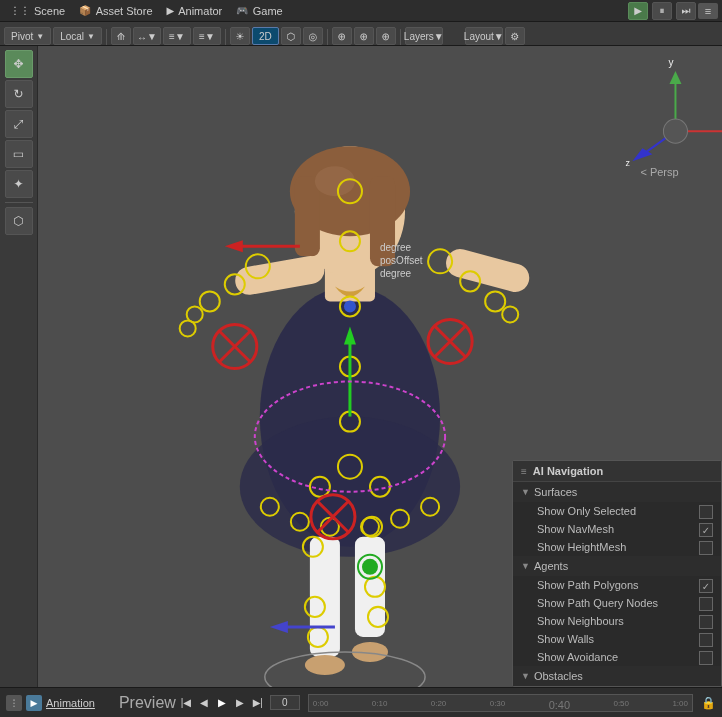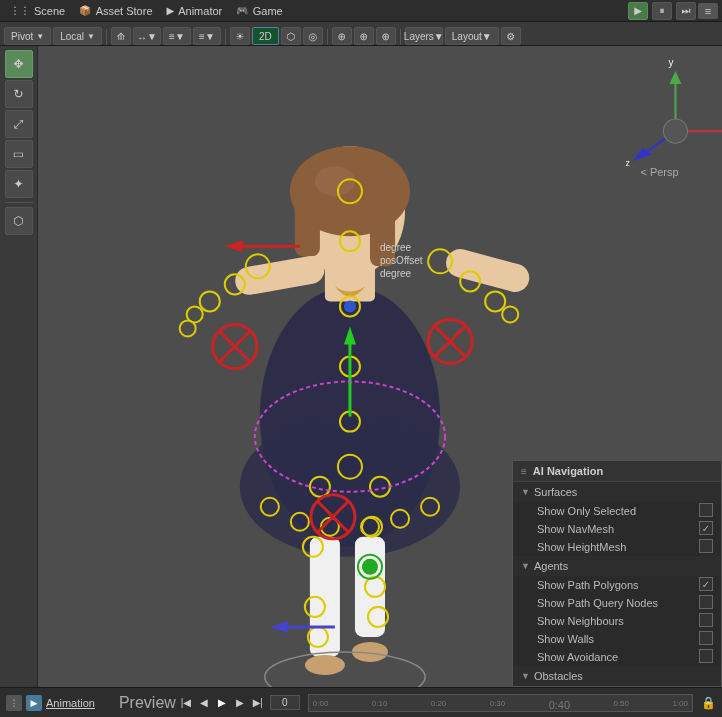--- a/index.html
+++ b/index.html
@@ -168,21 +168,21 @@
       color: #bbb;
       font-size: 11px;
       gap: 4px;
     }
     .section-arrow {
       color: #888;
       font-size: 9px;
     }
     .nav-item {
       display: flex;
-      align-items: flex-end;
+      align-items: flex-start;
       padding: 3px 12px 3px 24px;
       color: #bbb;
       font-size: 11px;
       cursor: pointer;
       position: relative;
     }
     .nav-item-checkbox {
       position: absolute;
       right: 8px;
       width: 14px;
@@ -277,21 +277,21 @@
     .char-svg {
       position: absolute;
       top: 0;
       left: 0;
       width: 100%;
       height: 100%;
     }
 
     
     .btn-2d {
-      background: #14532d;
+      background: #0c4a6e;
       border-color: #5a7aaa;
     }
   </style>
 </head>
 <body>
 
 <div class="top-menu-bar">
   <div class="menu-item">
     <span class="menu-icon">⋮⋮</span>
     <span>Scene</span>
@@ -337,21 +337,21 @@
     <span>2D</span>
   </div>
   <div class="toolbar-icon-btn">⬡</div>
   <div class="toolbar-icon-btn">◎</div>
   <div class="toolbar-separator"></div>
   <div class="toolbar-icon-btn">⊕</div>
   <div class="toolbar-icon-btn">⊕</div>
   <div class="toolbar-icon-btn">⊕</div>
   <div class="toolbar-separator"></div>
   <div class="toolbar-icon-btn" style="width:38px;">Layers▼</div>
-  <div class="toolbar-icon-btn" style="width:54px;">Layout▼</div>
+  <div class="toolbar-icon-btn" style="width:38px;margin-left:20px;">Layout▼</div>
   <div class="toolbar-icon-btn">⚙</div>
 </div>
 
 <div class="main-area">
 
   <div class="left-toolbar">
     <div class="left-btn active">✥</div>
     <div class="left-btn">↻</div>
     <div class="left-btn">⤢</div>
     <div class="left-btn">▭</div>

